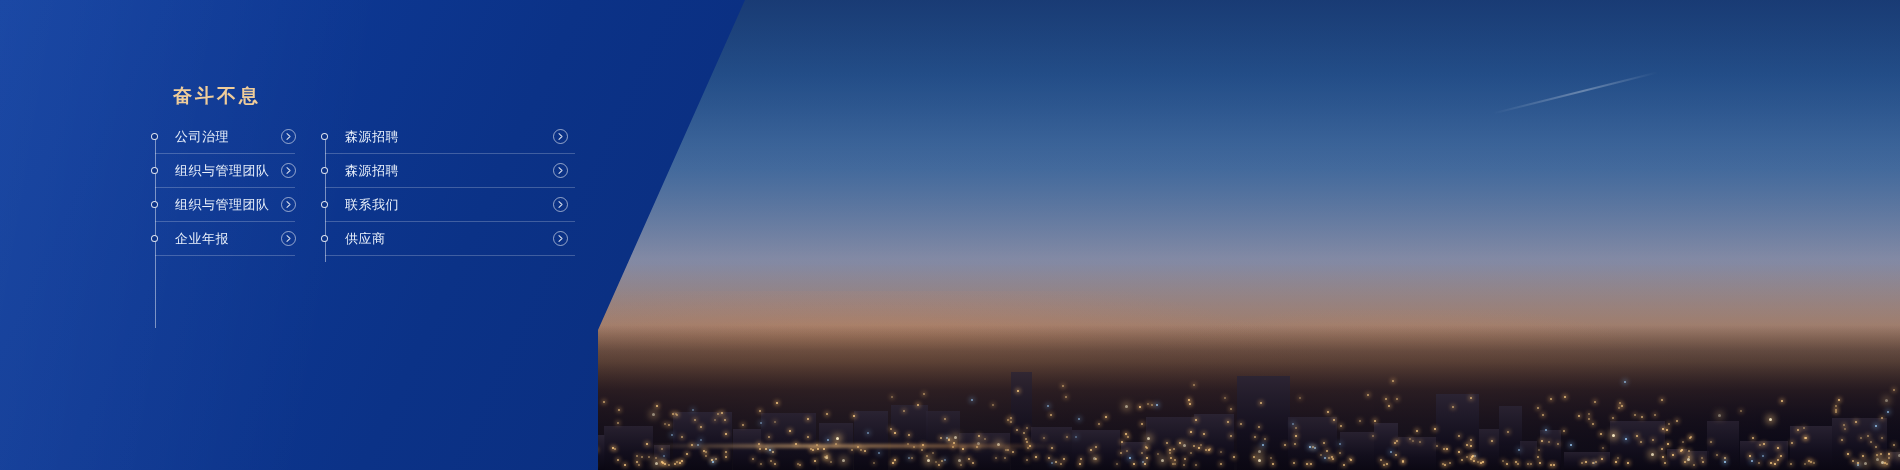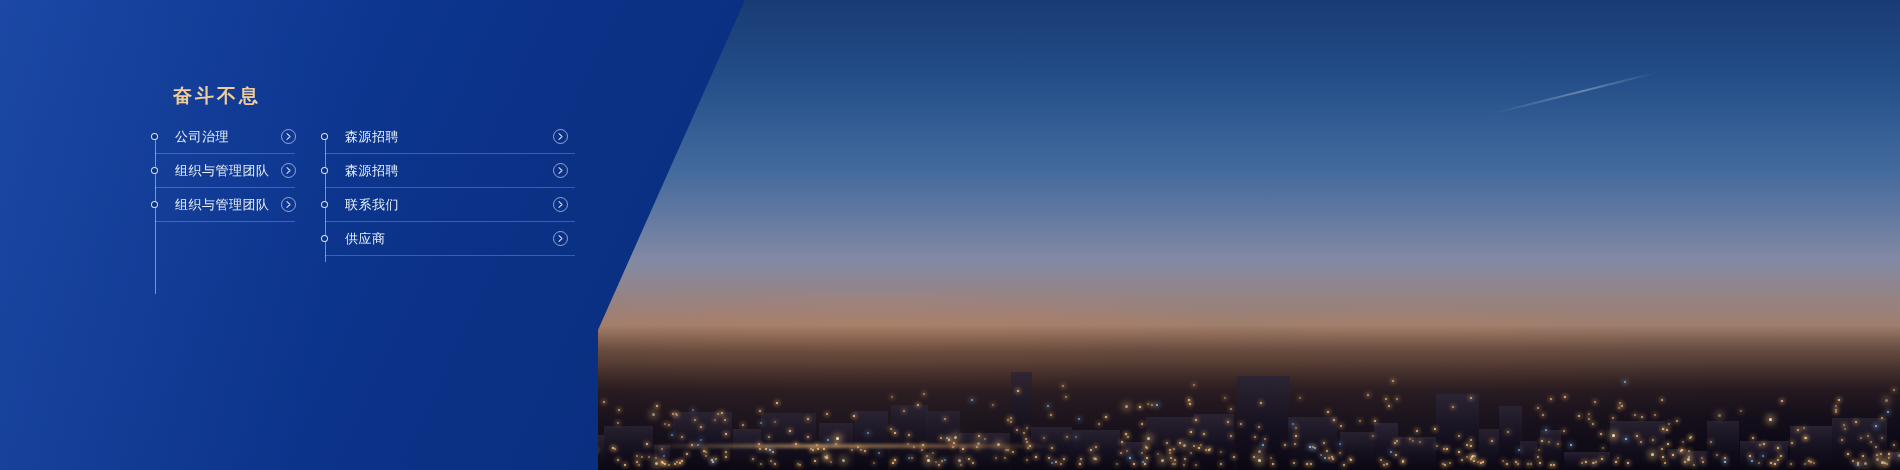--- a/index.html
+++ b/index.html
@@ -783,20 +783,29 @@
       </div>
       <div class="nav-item">
         <span class="dot"></span>
         <span class="nav-label">组织与管理团队</span>
         <span class="arrow">
           <svg width="9" height="9" viewBox="0 0 9 9">
             <path d="M3 1.6 L6 4.5 L3 7.4" fill="none" stroke="rgba(255,255,255,0.8)" stroke-width="1.1" stroke-linecap="round" stroke-linejoin="round"></path>
           </svg>
         </span>
       </div>
+      <div class="nav-item">
+        <span class="dot"></span>
+        <span class="nav-label">企业年报</span>
+        <span class="arrow">
+          <svg width="9" height="9" viewBox="0 0 9 9">
+            <path d="M3 1.6 L6 4.5 L3 7.4" fill="none" stroke="rgba(255,255,255,0.8)" stroke-width="1.1" stroke-linecap="round" stroke-linejoin="round"></path>
+          </svg>
+        </span>
+      </div>
     </div>
 
   <div class="col c2" id="col-2">
     <div class="rail"></div>
   <div class="nav-item">
         <span class="dot"></span>
         <span class="nav-label">森源招聘</span>
         <span class="arrow">
           <svg width="9" height="9" viewBox="0 0 9 9">
             <path d="M3 1.6 L6 4.5 L3 7.4" fill="none" stroke="rgba(255,255,255,0.8)" stroke-width="1.1" stroke-linecap="round" stroke-linejoin="round"></path>

